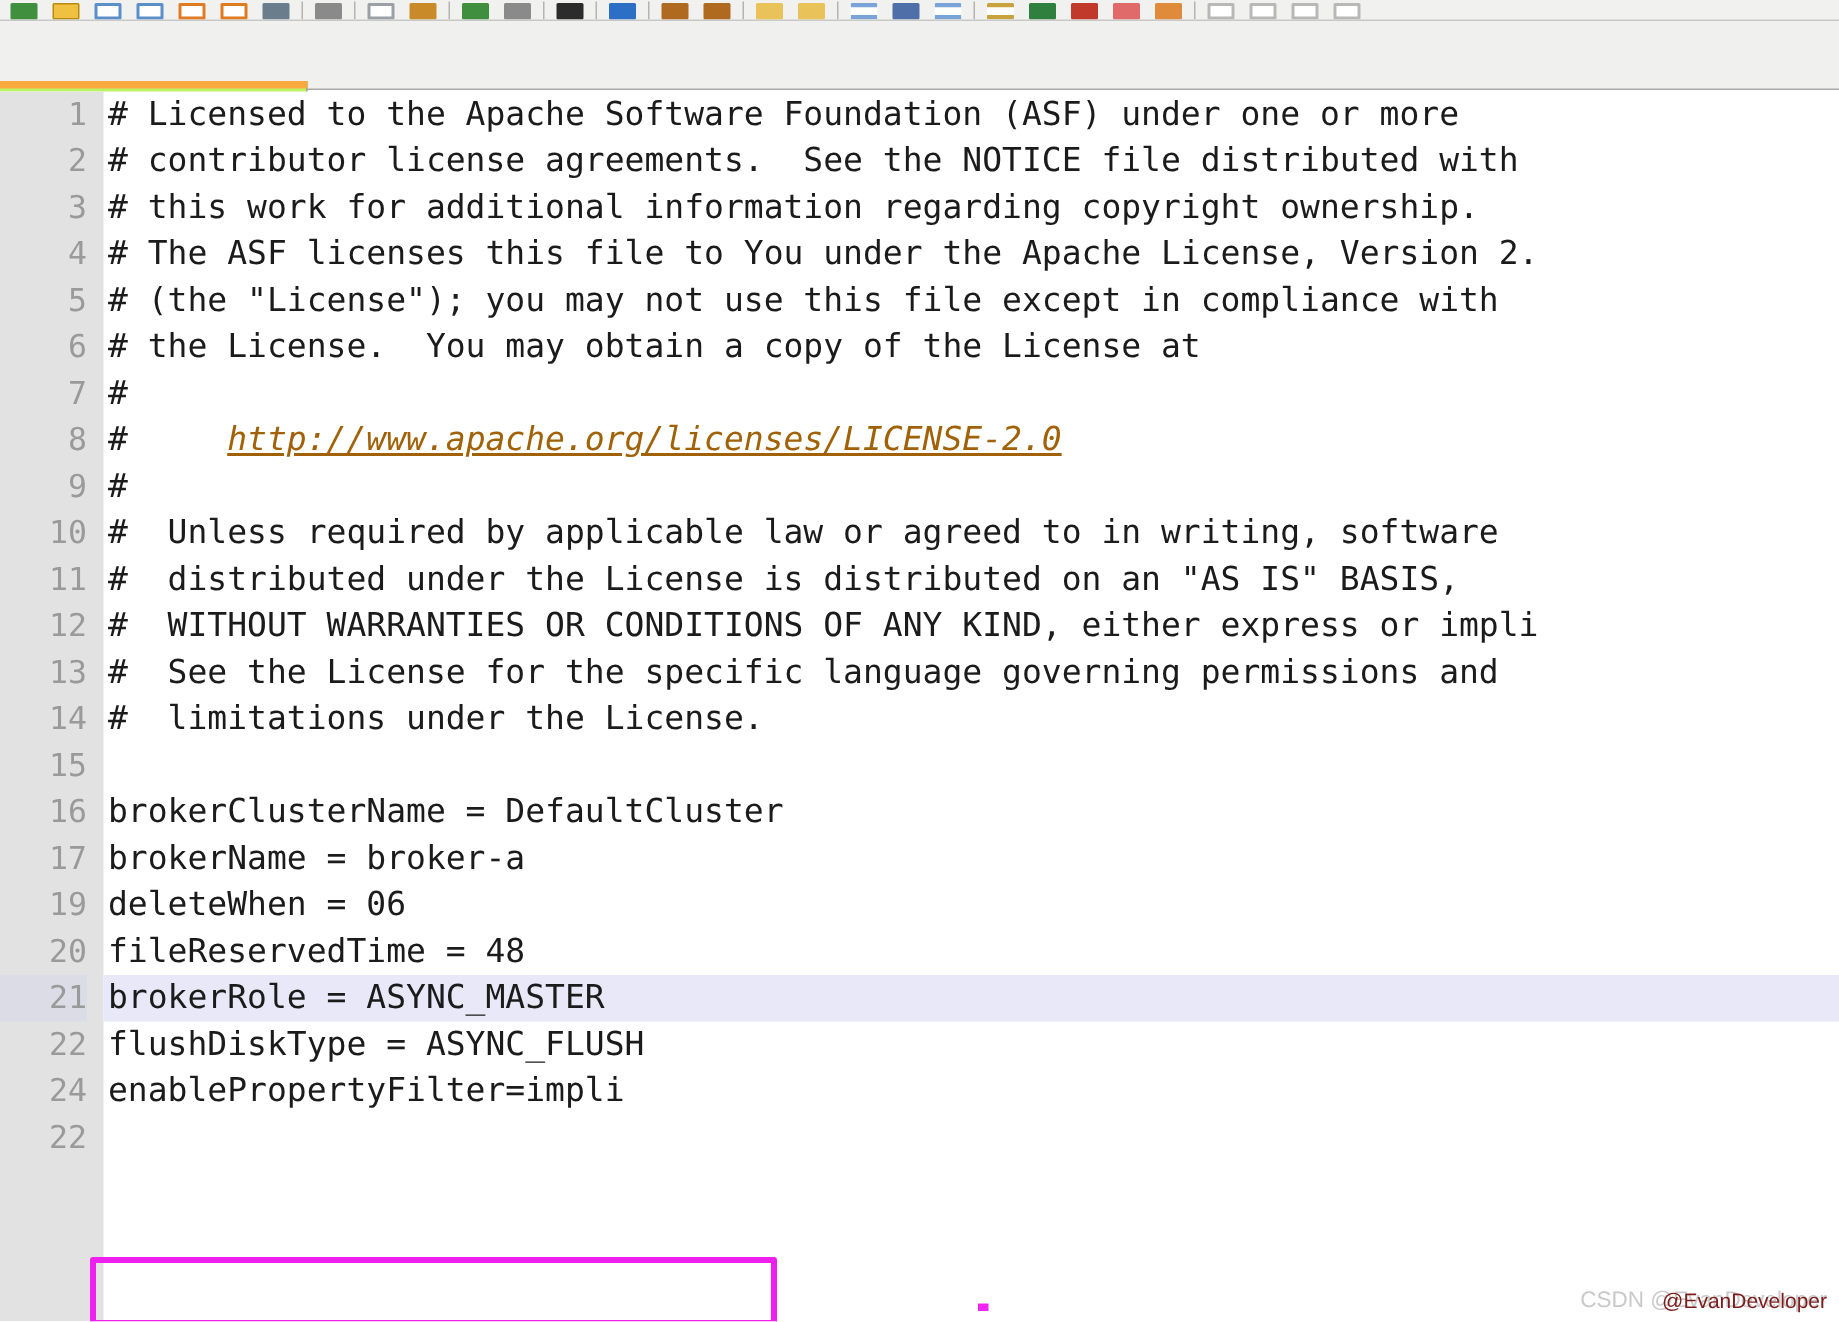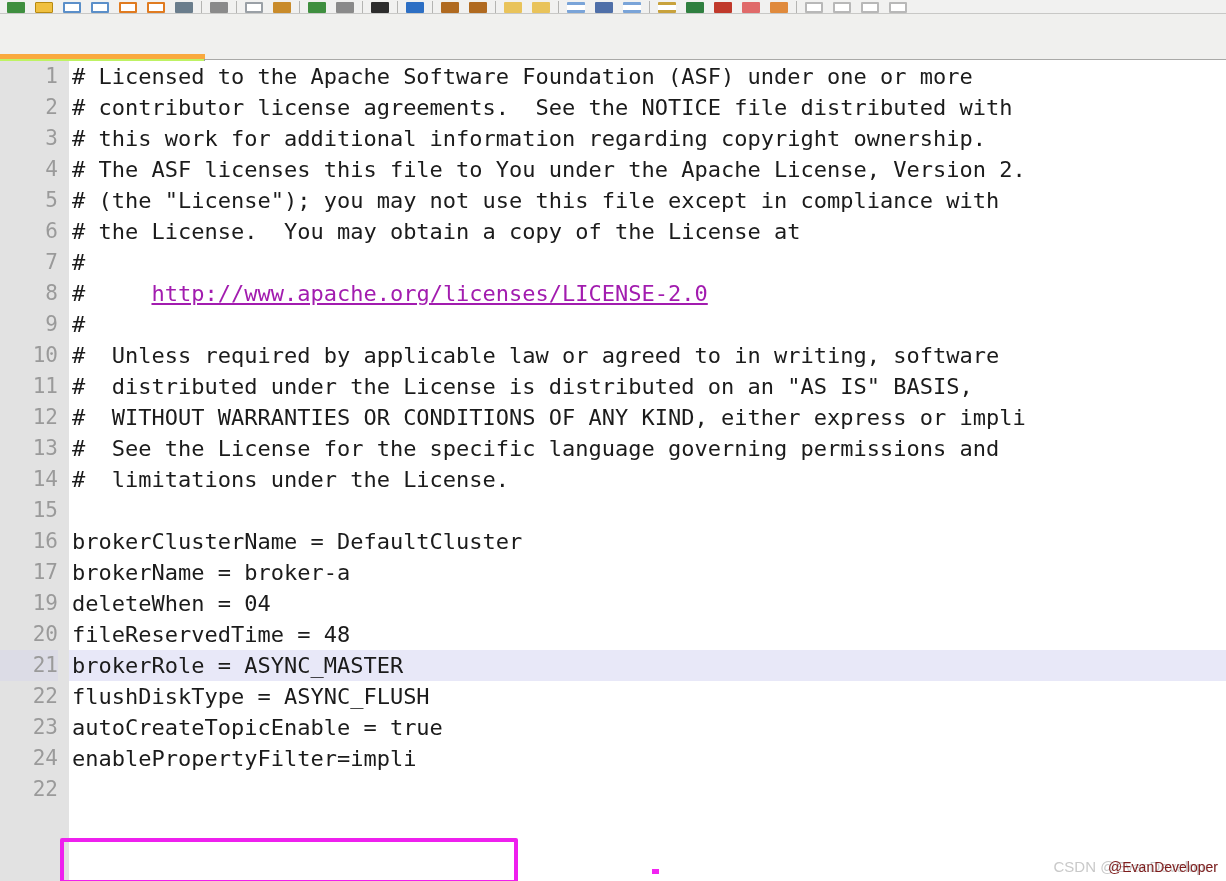--- a/index.html
+++ b/index.html
@@ -186,21 +186,22 @@
     height: 31px;
     min-width: 1157px;
     font-family: "DejaVu Sans Mono", "Liberation Mono", monospace;
     font-size: 22px;
     color: #1b1b1b;
     letter-spacing: 0px;
     padding-left: 3px;
   }
   .row-text .link {
     text-decoration: underline;
-    color: #a21caf;
+    color: #a16207;
+    font-style: italic;
   }
 
   
   .annot-box {
     position: absolute;
     left: 60px; top: 777px;
     width: 458px; height: 46px;
     border: 4px solid #ee20ee;
     border-radius: 2px;
     pointer-events: none;
@@ -414,37 +415,33 @@
         <div class="row">
           <div class="ln">16</div>
           <div class="row-text" style="white-space: pre;">brokerClusterName = DefaultCluster</div>
         </div>
         <div class="row">
           <div class="ln">17</div>
           <div class="row-text" style="white-space: pre;">brokerName = broker-a</div>
         </div>
         <div class="row">
           <div class="ln">19</div>
-          <div class="row-text" style="white-space: pre;">deleteWhen = 04</div>
+          <div class="row-text" style="white-space: pre;">deleteWhen = 06</div>
         </div>
         <div class="row">
           <div class="ln">20</div>
           <div class="row-text" style="white-space: pre;">fileReservedTime = 48</div>
         </div>
         <div class="row hl">
           <div class="ln">21</div>
           <div class="row-text" style="white-space: pre;">brokerRole = ASYNC_MASTER</div>
         </div>
         <div class="row">
           <div class="ln">22</div>
           <div class="row-text" style="white-space: pre;">flushDiskType = ASYNC_FLUSH</div>
-        </div>
-        <div class="row">
-          <div class="ln">23</div>
-          <div class="row-text" style="white-space: pre;">autoCreateTopicEnable = true</div>
         </div>
         <div class="row">
           <div class="ln">24</div>
           <div class="row-text" style="white-space: pre;">enablePropertyFilter=impli</div>
         </div>
         <div class="row">
           <div class="ln">22</div>
           <div class="row-text" style="white-space: pre;"></div>
         </div>
       </div>

